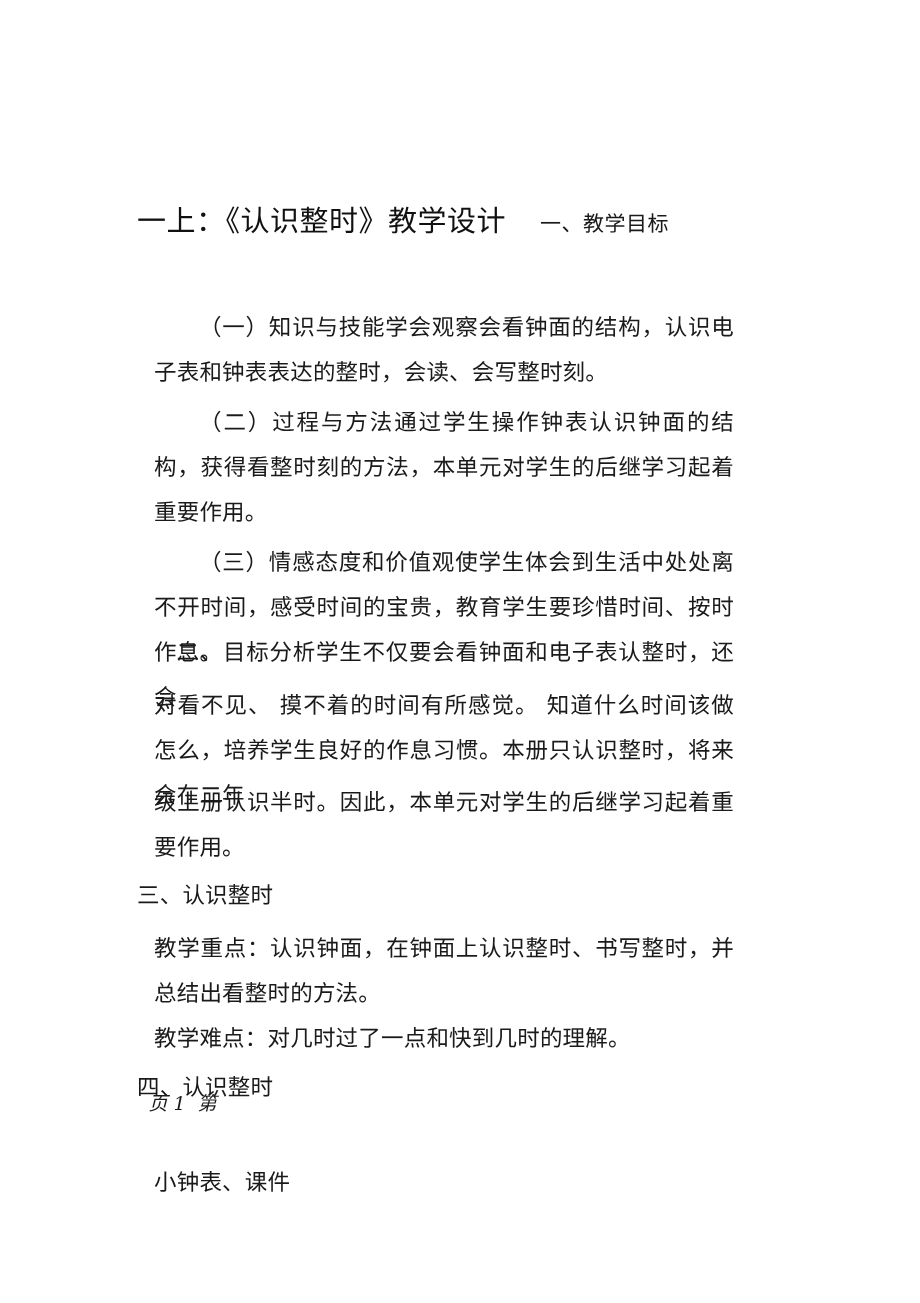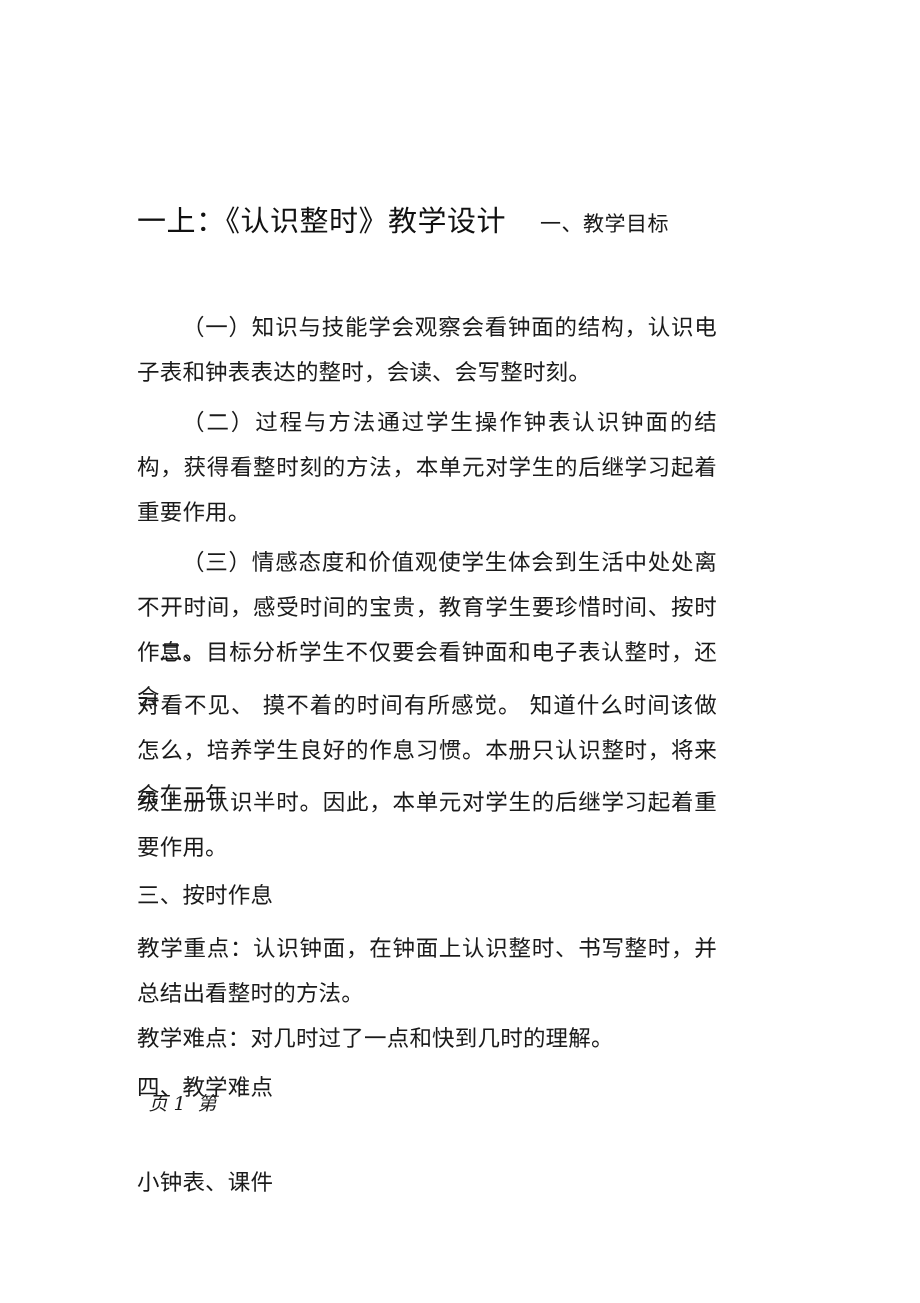--- a/index.html
+++ b/index.html
@@ -53,21 +53,21 @@
     font-size: 21px;
     line-height: 36px;
     color: #1a1a1a;
     margin-left: 34px;
     letter-spacing: 0.5px;
   }
 
   
   .para {
     position: absolute;
-    left: 0;
+    left: 17px;
     width: 580px;
     font-size: 22.5px;
     line-height: 45px;
     letter-spacing: 0.2px;
     color: #1a1a1a;
     text-align: justify;
     text-justify: inter-ideograph;
   }
   .para.indent { text-indent: 2em; }
   .para.indent1 { text-indent: 1em; }
@@ -124,26 +124,26 @@
     <p class="para indent" id="p-goal2">（二）过程与方法通过学生操作钟表认识钟面的结构，获得看整时刻的方法，本单元对学生的后继学习起着重要作用。</p>
 
     <p class="para indent" id="p-goal3">（三）情感态度和价值观使学生体会到生活中处处离不开时间，感受时间的宝贵，教育学生要珍惜时间、按时作息。</p>
 
     <p class="para indent1" id="h-analysis">二、目标分析学生不仅要会看钟面和电子表认整时，还会</p>
 
     <p class="para nowrapline" id="p-analysis1">对看不见、 摸不着的时间有所感觉。 知道什么时间该做怎么，培养学生良好的作息习惯。本册只认识整时，将来会在二年</p>
 
     <p class="para" id="p-analysis2">级上册认识半时。因此，本单元对学生的后继学习起着重要作用。</p>
 
-    <p class="heading" id="h-keypoints">三、按时作息</p>
+    <p class="heading" id="h-keypoints">三、认识整时</p>
 
     <p class="para" id="p-keypoint">教学重点：认识钟面，在钟面上认识整时、书写整时，并总结出看整时的方法。</p>
 
     <p class="para" id="p-difficulty">教学难点：对几时过了一点和快到几时的理解。</p>
 
-    <p class="heading" id="h-prepare">四、教学难点</p>
+    <p class="heading" id="h-prepare">四、认识整时</p>
 
     <div class="footer-page" id="f-pagenum">页 1  第</div>
 
     <p class="para" id="p-materials">小钟表、课件</p>
 
   </div>
 </div>
 
 </body></html>

